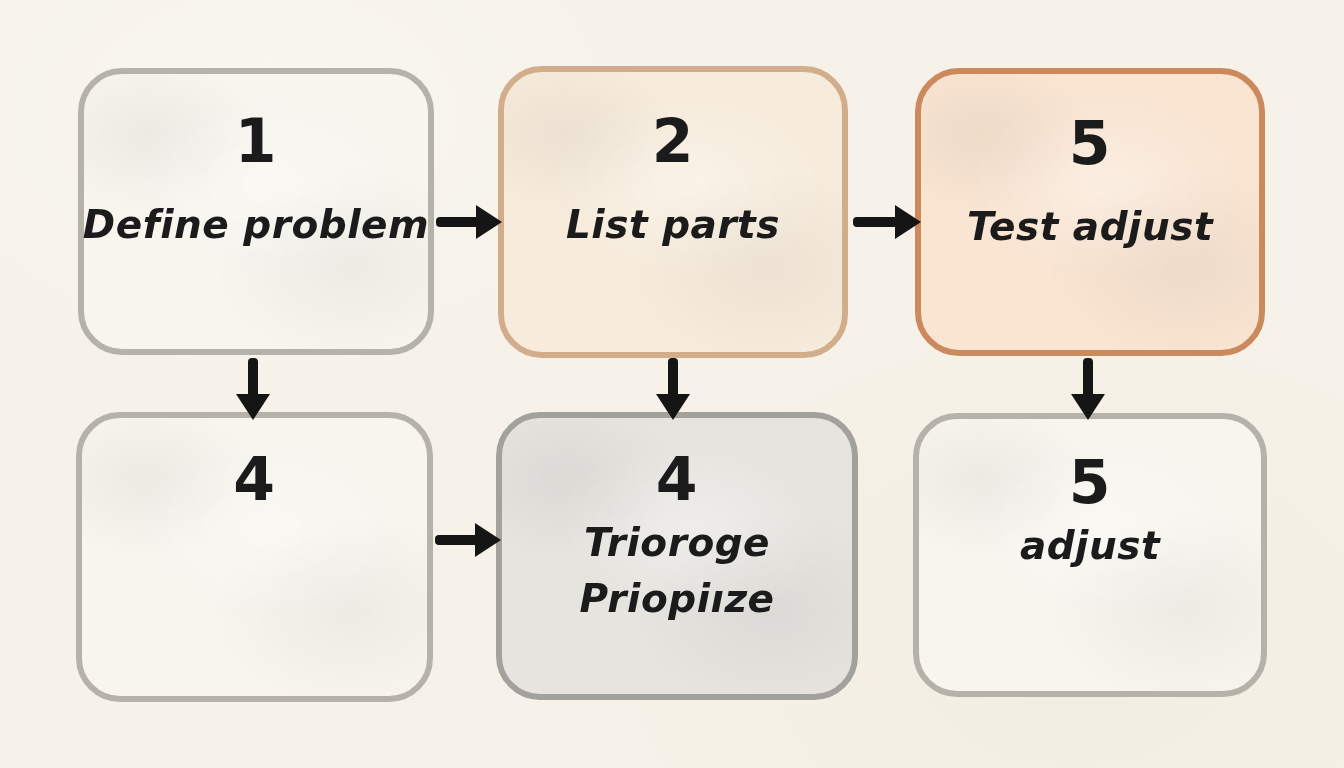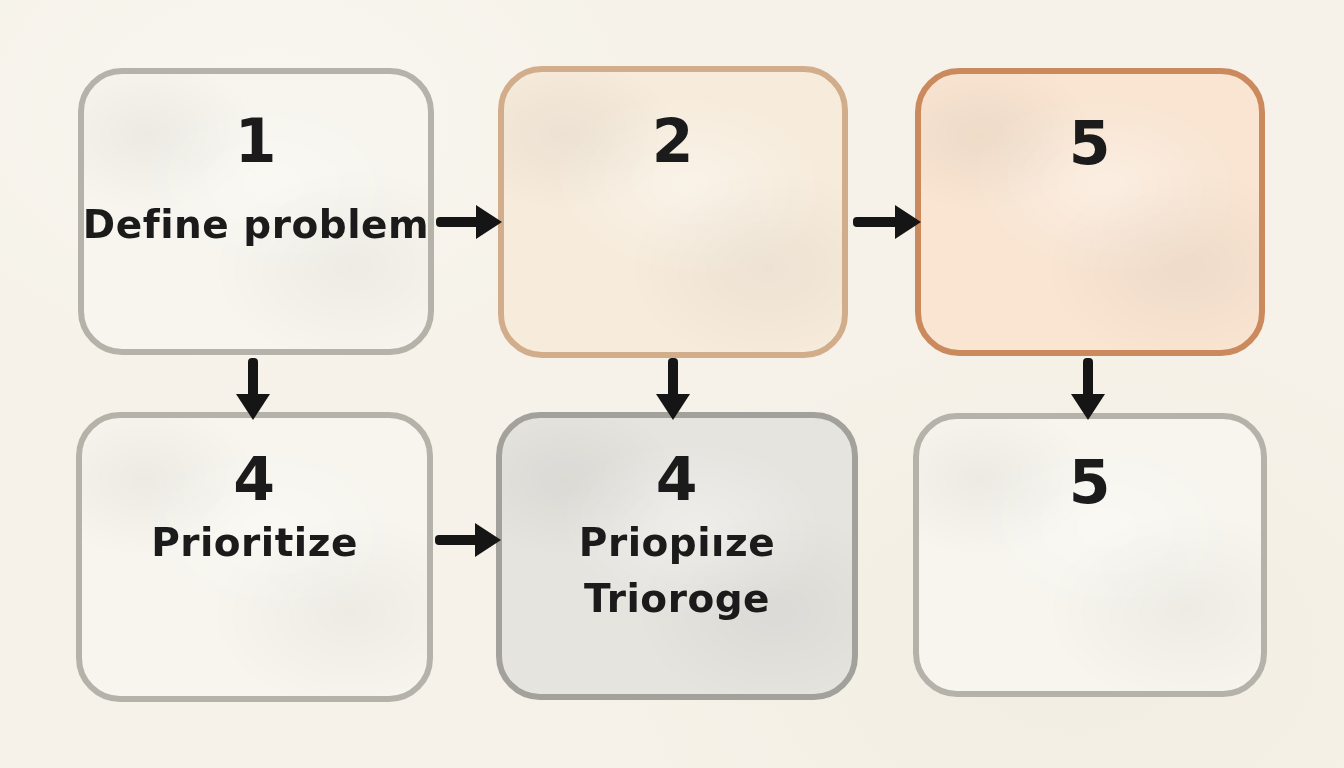--- a/index.html
+++ b/index.html
@@ -33,21 +33,21 @@
       radial-gradient(ellipse 160px 110px at 18% 22%, rgba(0,0,0,.045), transparent 70%),
       radial-gradient(ellipse 200px 140px at 78% 70%, rgba(0,0,0,.04), transparent 70%),
       radial-gradient(ellipse 180px 120px at 55% 40%, rgba(255,255,255,.35), transparent 75%);
   }
   .num{
     font-size:60px;font-weight:700;line-height:1.12;letter-spacing:1px;
     position:relative;z-index:1;
   }
   .line{
     font-size:39px;font-weight:700;line-height:1.42;letter-spacing:.5px;
-    position:relative;z-index:1;white-space:nowrap;
+    position:relative;z-index:1;white-space:nowrap;font-style:italic;
   }
   
   .b1{left:78px; top:68px;  width:356px;height:287px;padding-top:34px;}
   .b2{left:498px;top:66px;  width:350px;height:292px;padding-top:36px;}
   .b3{left:915px;top:68px;  width:350px;height:288px;padding-top:36px;}
   .b4{left:76px; top:412px; width:357px;height:290px;padding-top:28px;}
   .b5{left:496px;top:412px; width:362px;height:288px;padding-top:28px;}
   .b6{left:913px;top:413px; width:354px;height:284px;padding-top:30px;}
   .row-top .num{margin-bottom:22px;}
   .row-bottom .num{margin-bottom:2px;}
@@ -85,39 +85,41 @@
 
 <div class="paper"></div>
 
 <div class="box b1 row-top" style="background-color: rgb(247, 245, 238); border-color: rgb(181, 178, 170);">
   <div class="num">1</div>
   <div class="line">Define problem</div>
 </div>
 
 <div class="box b2 row-top" style="background-color: rgb(247, 236, 220); border-color: rgb(210, 173, 139);">
   <div class="num">2</div>
+  <div class="line">List parts</div>
 </div>
 
 <div class="box b3 row-top" style="background-color: rgb(249, 229, 210); border-color: rgb(203, 138, 94);">
   <div class="num">5</div>
+  <div class="line">Test adjust</div>
 </div>
 
 <div class="box b4 row-bottom" style="background-color: rgb(247, 245, 238); border-color: rgb(181, 178, 170);">
   <div class="num">4</div>
-  <div class="line">Prioritize</div>
 </div>
 
 <div class="box b5 row-bottom" style="background-color: rgb(230, 228, 223); border-color: rgb(163, 161, 156);">
   <div class="num">4</div>
+  <div class="line">Trioroge</div>
   <div class="line">Priopiıze</div>
-  <div class="line">Trioroge</div>
 </div>
 
 <div class="box b6 row-bottom" style="background-color: rgb(247, 245, 238); border-color: rgb(181, 178, 170);">
   <div class="num">5</div>
+  <div class="line">adjust</div>
 </div>
 
 <div class="arrow arrow-h a12"></div>
 <div class="arrow arrow-h a23"></div>
 <div class="arrow arrow-h a45"></div>
 <div class="arrow arrow-v a14"></div>
 <div class="arrow arrow-v a25"></div>
 <div class="arrow arrow-v a36"></div>
 
 </body></html>

